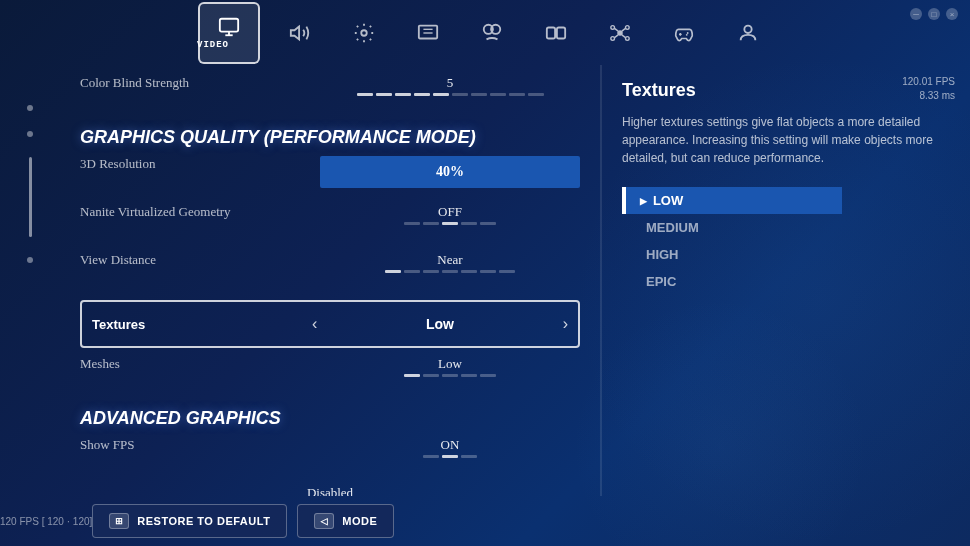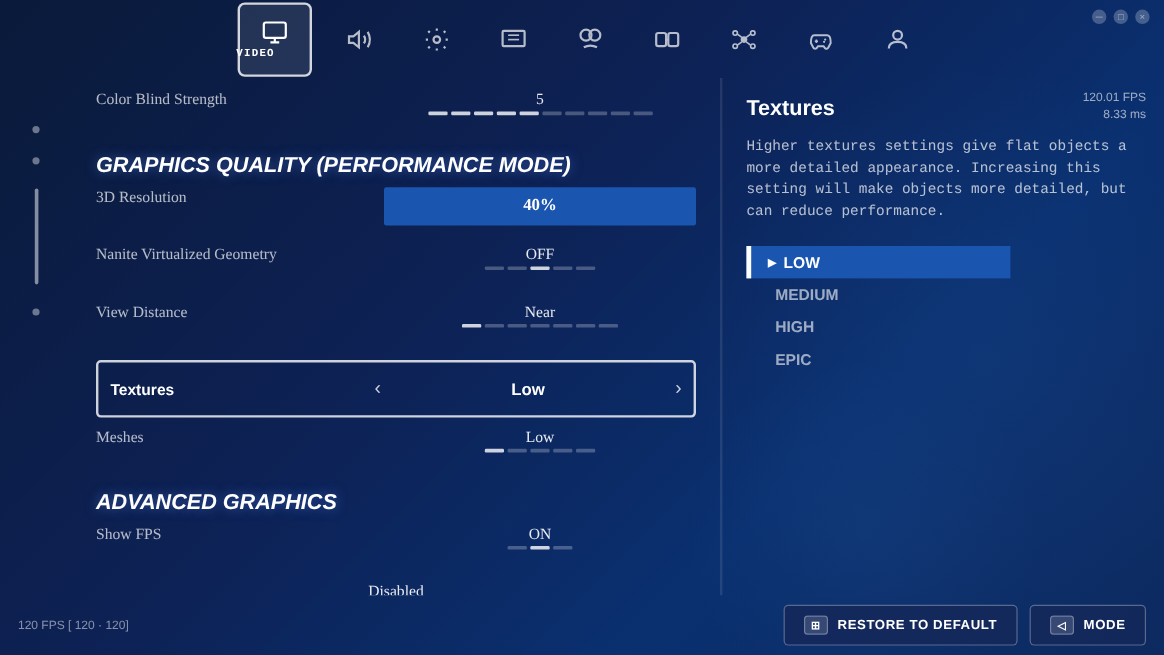--- a/index.html
+++ b/index.html
@@ -241,21 +241,20 @@
       font-weight: bold;
       color: #fff;
       margin-bottom: 12px;
     }
 
     .info-text {
       font-size: 12px;
       color: rgba(255,255,255,0.7);
       line-height: 1.5;
       max-width: 320px;
-      font-family: Liberation Mono, monospace;
     }
 
     .fps-counter {
       position: absolute;
       top: 10px;
       right: 15px;
       text-align: right;
       font-size: 10px;
       color: rgba(255,255,255,0.6);
       line-height: 1.4;
@@ -294,22 +293,21 @@
 
     
     .bottom-bar {
       position: absolute;
       bottom: 0;
       left: 0;
       right: 0;
       height: 50px;
       display: flex;
       align-items: center;
-      justify-content: space-between;
-      padding: 0 15px;
+      padding: 0 0;
     }
 
     .fps-info {
       font-size: 10px;
       color: rgba(255,255,255,0.5);
     }
 
     .bottom-buttons {
       display: flex;
       gap: 10px;

